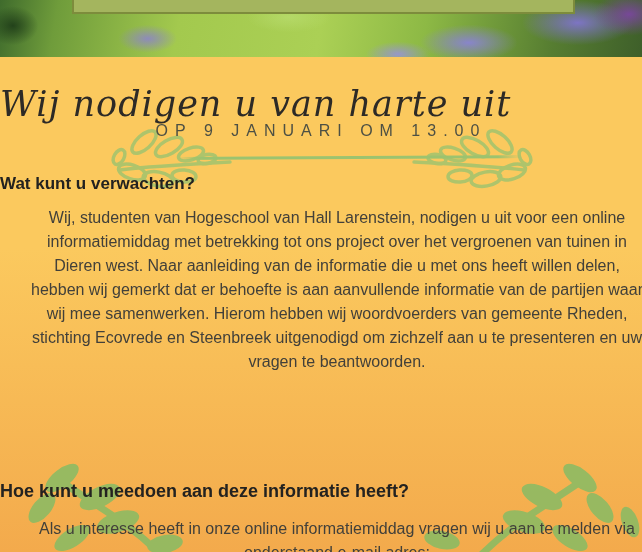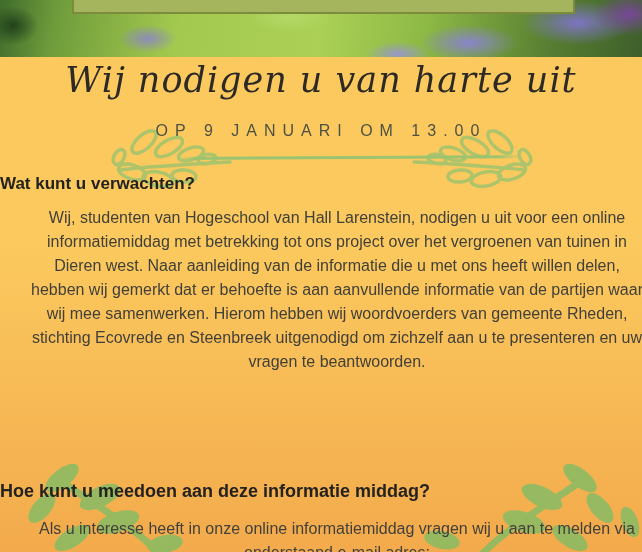--- a/index.html
+++ b/index.html
@@ -21,21 +21,21 @@
       radial-gradient(60px 22px at 45% 30%, rgba(190,225,120,.55), rgba(190,225,120,0) 70%),
       linear-gradient(100deg,#3f6b2c 0%,#6f9c3b 9%,#a3c94e 28%,#abd055 50%,#8db945 66%,#567d31 86%,#3e5f2a 100%);
   }
   .banner{
     position:absolute;top:-4px;left:72px;width:499px;height:16px;
     background:var(--banner-fill,#a4b55e);
     border:2px solid var(--banner-border,#7d8c3c);border-top:none;
   }
   
   .title{
-    position:absolute;top:60px;left:0;width:642px;text-align:center;z-index:2;
+    position:absolute;top:84px;left:0;width:642px;text-align:left;z-index:2;
     font-family:"DejaVu Serif",serif;font-style:italic;font-weight:400;
     font-size:35px;color:var(--title-text,#2d2a26);letter-spacing:1px;
   }
   .subtitle{
     position:absolute;top:122px;left:0;width:642px;text-align:center;z-index:2;
     font-size:16px;letter-spacing:7px;color:var(--subtitle-text,#4d5044);
   }
   
   .branch{position:absolute;width:140px;height:72px;color:var(--branch-green,#9cc36f);opacity:.8;z-index:1;}
   .branch-left{left:92px;top:124px;}
@@ -129,19 +129,19 @@
       <ellipse cx="62" cy="26" rx="20" ry="9" transform="rotate(-38 62 26)"></ellipse>
       <ellipse cx="100" cy="45" rx="22" ry="10" transform="rotate(-26 100 45)"></ellipse>
       <ellipse cx="42" cy="56" rx="18" ry="9" transform="rotate(-50 42 56)"></ellipse>
       <ellipse cx="118" cy="70" rx="22" ry="10" transform="rotate(-18 118 70)"></ellipse>
       <ellipse cx="72" cy="86" rx="20" ry="9" transform="rotate(-32 72 86)"></ellipse>
       <ellipse cx="12" cy="70" rx="16" ry="8" transform="rotate(-70 12 70)"></ellipse>
       <ellipse cx="200" cy="88" rx="18" ry="9" transform="rotate(-12 200 88)"></ellipse>
     </g>
   </svg>
 
-  <div class="sec-heading h-s2">Hoe kunt u meedoen aan deze informatie middag?</div>
+  <div class="sec-heading h-s2">Hoe kunt u meedoen aan deze informatie heeft?</div>
 
   <div class="body-block p-s2">
     <p>Als u interesse heeft in onze online informatiemiddag vragen wij u aan te melden via onderstaand e-mail adres:</p>
   </div>
 
 </div>
 
 </body></html>

